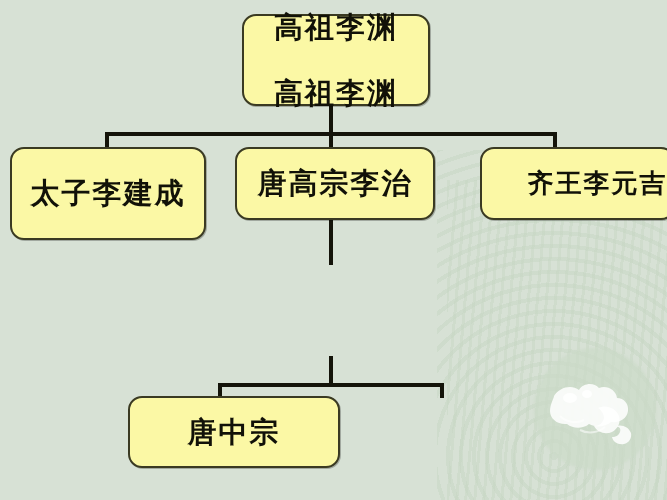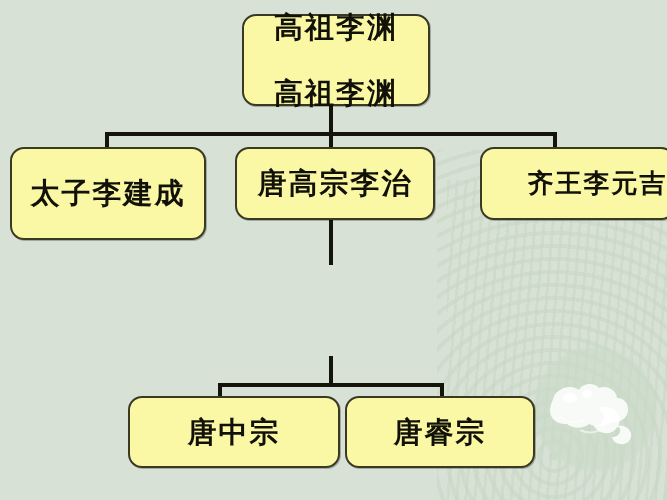--- a/index.html
+++ b/index.html
@@ -178,17 +178,14 @@
 
   <div class="node" id="n-yj">
     <span class="line">齐王李元吉</span>
   </div>
 
 
   <div class="node" id="n-zz">
     <span class="line">唐中宗</span>
   </div>
 
-  <div class="node" id="n-rz">
-    <span class="line">唐睿宗</span>
-  </div>
 
 </div>
 
 </body></html>

